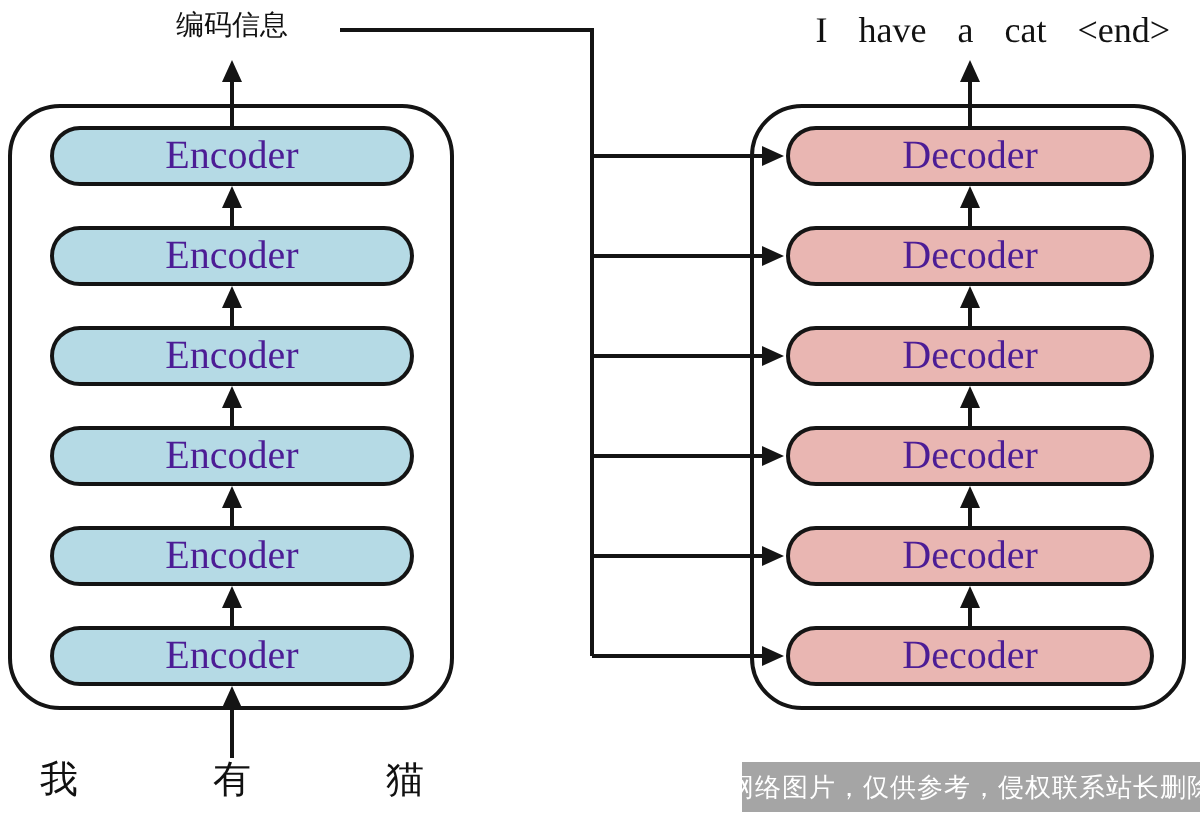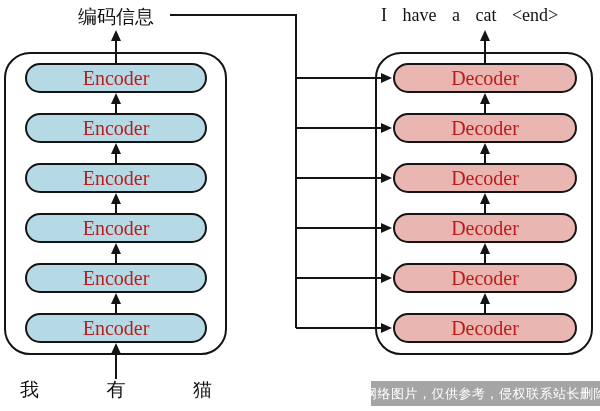--- a/index.html
+++ b/index.html
@@ -24,46 +24,46 @@
 
   .pill {
     position: absolute;
     height: 30px;
     border: 2px solid #141414;
     border-radius: 15px;
     display: flex;
     align-items: center;
     justify-content: center;
     font-size: 20px;
-    color: #b91c1c;
+    color: #4c1d95;
     font-family: "Liberation Serif", serif;
     line-height: 1;
   }
 
   #connector-svg {
     position: absolute;
     left: 0; top: 0;
     width: 600px; height: 411px;
     pointer-events: none;
   }
 
   .label {
     position: absolute;
     color: #111111;
     white-space: nowrap;
   }
   #encode-info-label {
     left: 70px; top: 4px; width: 92px;
     text-align: center;
     font-family: "DejaVu Sans", sans-serif;
-    font-size: 19px;
+    font-size: 14px;
   }
   #decoder-output-label {
     left: 381px; top: 5px; width: 204px;
-    text-align: left;
+    text-align: right;
     font-family: "Liberation Serif", serif;
     font-size: 18px;
     word-spacing: 11px;
   }
   #input-tokens {
     position: absolute;
     left: 20px; top: 379px; width: 192px; height: 22px;
     display: flex;
     justify-content: space-between;
     align-items: center;

